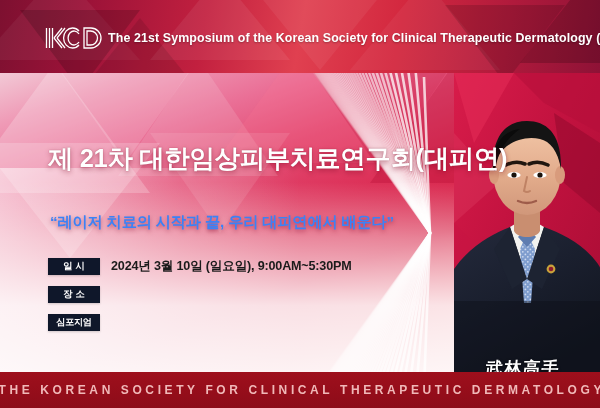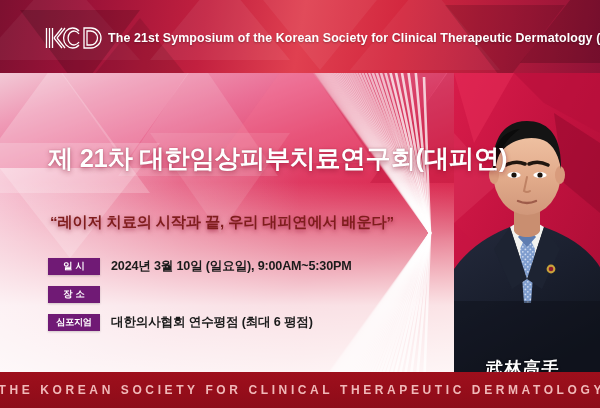--- a/index.html
+++ b/index.html
@@ -82,31 +82,31 @@
   
   .title-block{position:absolute;left:48px;top:126px;z-index:8;margin-top:16px;}
   .title-line{
     color:#ffffff;font-weight:bold;
     font-size:25.5px;line-height:1.27;
     letter-spacing:-.015em;white-space:nowrap;
     text-shadow:0 2px 5px rgba(120,0,30,.45),0 0 1px rgba(120,0,30,.6);
   }
   .subtitle{
     position:absolute;left:50px;top:212px;z-index:8;
-    color:#7f1d1d;font-weight:bold;
+    color:#3b82f6;font-weight:bold;
     font-size:15.2px;letter-spacing:-.01em;white-space:nowrap;
     text-shadow:0 2px 4px rgba(130,0,35,.5);
   }
 
   
   .info{position:absolute;left:48px;top:256px;z-index:9;}
   .info-row{display:flex;align-items:center;height:21px;margin-bottom:7px;}
   .badge{
     width:52px;height:17px;
-    background:#701a75;
+    background:#0f172a;
     color:#ffffff;
     font-size:9.3px;font-weight:bold;
     display:flex;align-items:center;justify-content:center;
     letter-spacing:.02em;
     box-shadow:0 1px 2px rgba(0,0,0,.18);
     flex:0 0 auto;
   }
   .badge.wide{letter-spacing:-.03em;font-size:9.1px;}
   .info-text{
     margin-left:11px;
@@ -356,21 +356,20 @@
       <div class="badge">일 시</div>
       <div class="info-text">2024년 3월 10일 (일요일), 9:00AM~5:30PM</div>
     </div>
 
     <div class="info-row">
       <div class="badge">장 소</div>
     </div>
 
     <div class="info-row">
       <div class="badge wide">심포지엄</div>
-      <div class="info-text">대한의사협회 연수평점 (최대 6 평점)</div>
     </div>
 
   </div>
 
   <div class="footer">
     <div class="footer-text">THE KOREAN SOCIETY FOR CLINICAL THERAPEUTIC DERMATOLOGY</div>
   </div>
 
 </div>
 

